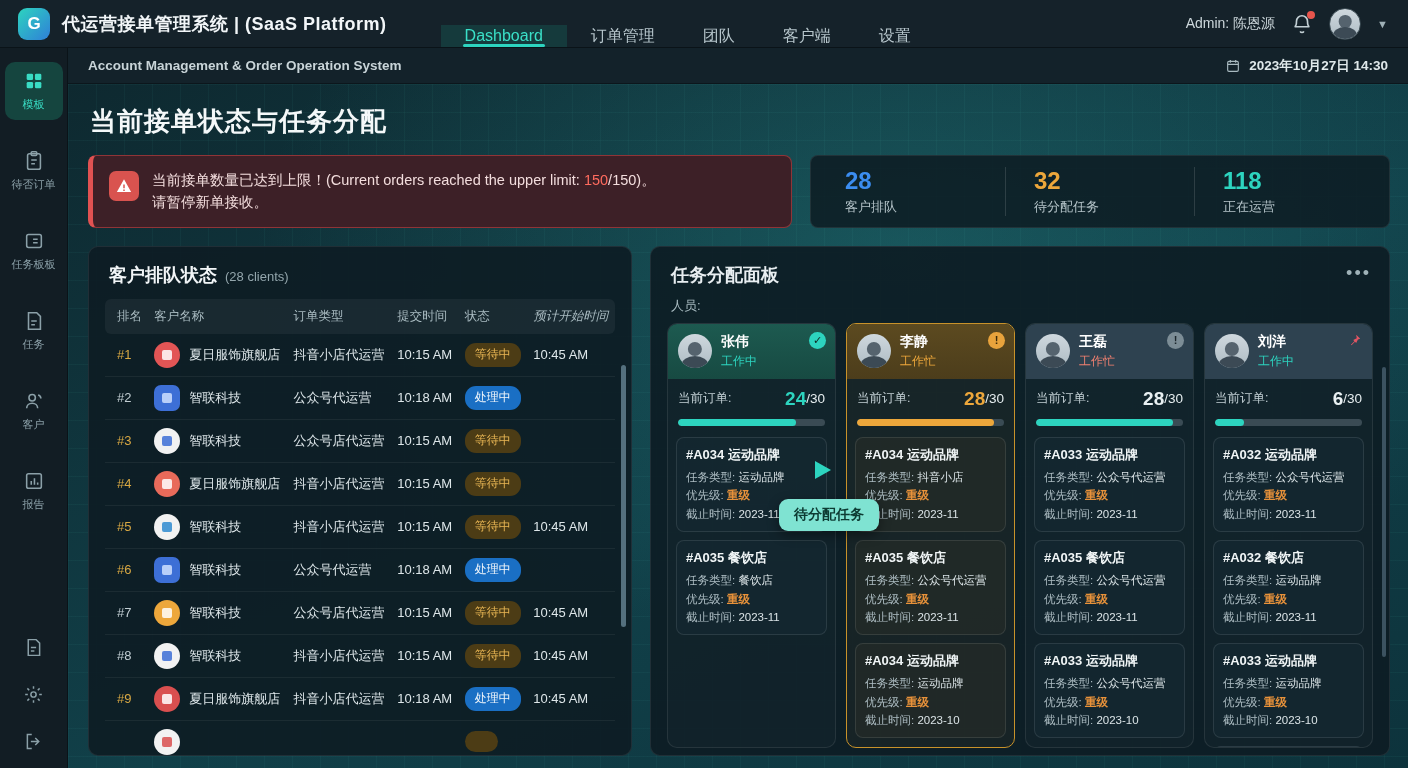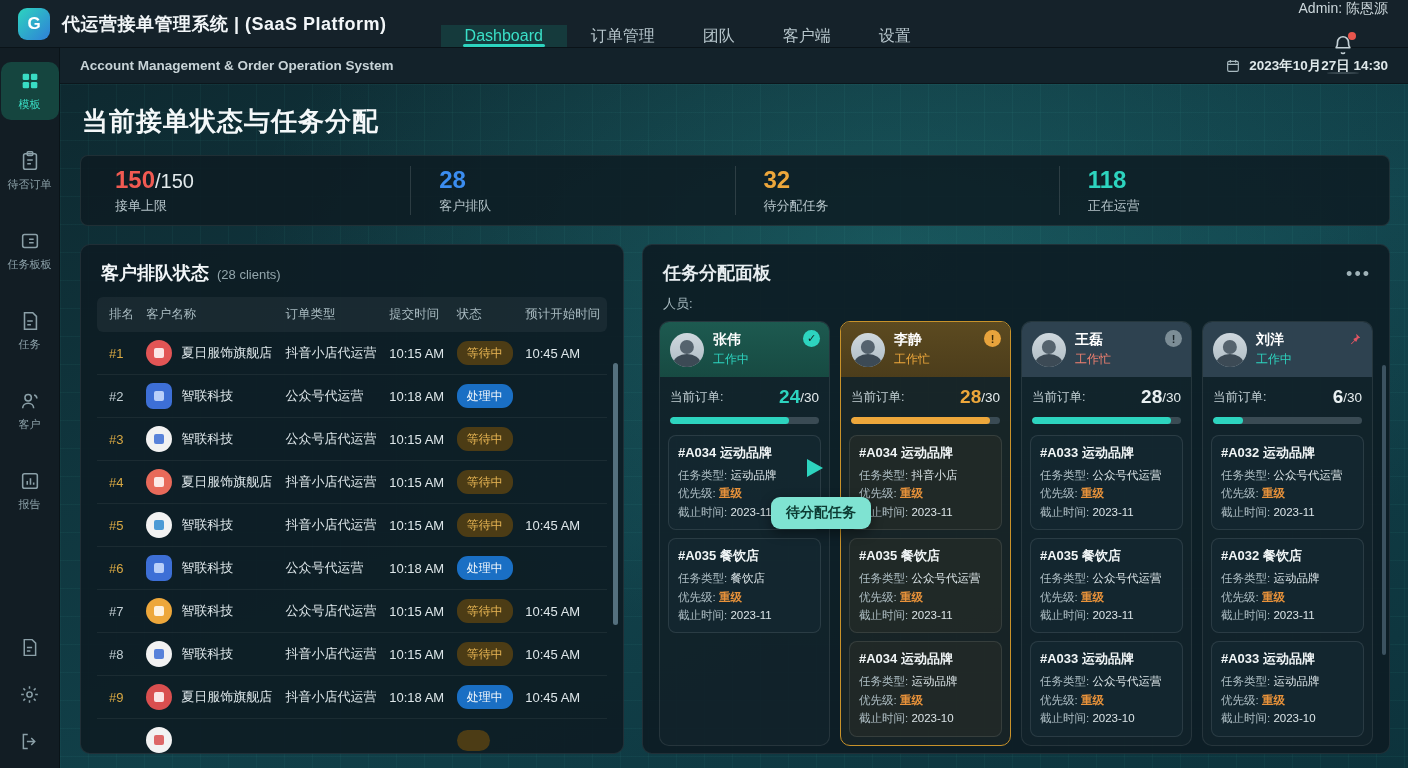--- a/index.html
+++ b/index.html
@@ -9,33 +9,33 @@
   
   .topbar { height:48px; background:#15222a; display:flex; align-items:stretch; border-bottom:1px solid #0a1318; }
   .brand { display:flex; align-items:center; gap:12px; padding:0 18px; }
   .logo { width:32px; height:32px; border-radius:9px; background:linear-gradient(135deg,#2dd4bf,#2f7fd8);
     display:flex; align-items:center; justify-content:center; font-weight:bold; font-size:17px; color:#fff; }
   .brand-title { font-size:18px; font-weight:bold; color:#f2f6f8; letter-spacing:.5px; }
   .nav { display:flex; margin-left:36px; }
   .nav-item { padding:0 24px; display:flex; align-items:center; font-size:16px; color:#b7c6cc; cursor:pointer; position:relative;margin-top:25px; }
   .nav-item.active { background:#153a3c; color:#3ae0c8; }
   .nav-item.active::after { content:""; position:absolute; left:22px; right:22px; bottom:0; height:3px; background:#2dd4bf; border-radius:2px; }
-  .top-right { margin-left:auto; display:flex; align-items:center; gap:16px; padding-right:20px;flex-direction:column; }
+  .top-right { margin-left:auto; display:flex; align-items:center; gap:16px; padding-right:20px; }
   .admin-label { font-size:14px; color:#cdd8dc; }
   .bell { position:relative; width:22px; height:22px; color:#c3d0d5; }
   .bell .dot { position:absolute; top:-2px; right:-2px; width:8px; height:8px; border-radius:50%; background:#e8554d; }
   .pavatar { border-radius:50%; background:linear-gradient(180deg,#cfd8de 0%,#aebcc4 100%); position:relative; overflow:hidden; }
   .pavatar::before { content:""; position:absolute; left:50%; top:22%; transform:translateX(-50%); width:42%; height:42%; border-radius:50%; background:#55636e; }
   .pavatar::after { content:""; position:absolute; left:50%; top:62%; transform:translateX(-50%); width:80%; height:55%; border-radius:50% 50% 0 0; background:#3c4a55; }
   .top-right .pavatar { width:32px; height:32px; border:1px solid #3a4a52; }
   .chev { color:#9fb0b6; font-size:11px; }
 
   
   .body { display:flex; height:720px; }
-  .sidebar { width:60px; background:#121d24; display:flex; flex-direction:column; align-items:center; padding:14px 0 16px; border-right:1px solid #0a1318; }
+  .sidebar { width:68px; background:#121d24; display:flex; flex-direction:column; align-items:center; padding:14px 0 16px; border-right:1px solid #0a1318; }
   .side-item { display:flex; flex-direction:column; align-items:center; gap:5px; color:#8ba0a8; font-size:11px; margin-bottom:22px; cursor:pointer; width:58px; padding:8px 0; border-radius:10px; }
   .side-item svg { width:22px; height:22px; }
   .side-item.active { background:#15453f; color:#39dcc4; }
   .side-bottom { margin-top:auto; display:flex; flex-direction:column; gap:26px; color:#8ba0a8; }
   .side-bottom svg { width:21px; height:21px; cursor:pointer; }
 
   .main { flex:1; display:flex; flex-direction:column; }
   .subheader { height:36px; background:#13222a; border-bottom:1px solid #0c161c; display:flex; align-items:center; padding:0 20px;font-weight:bold; }
   .subheader .sh-title { font-size:13.5px; color:#c8d4d8; }
   .sh-date { margin-left:auto; display:flex; align-items:center; gap:8px; font-size:13.5px; color:#dfe8ea; }
@@ -72,38 +72,38 @@
 
   
   .queue-card { flex:0 0 544px; }
   .q-title-row { display:flex; align-items:baseline; gap:8px; margin:2px 0 12px 4px; }
   .q-title { font-size:18px; font-weight:bold; color:#f2f6f8; }
   .q-sub { font-size:13px; color:#93a6ac; }
   table.queue { width:100%; border-collapse:collapse; }
   .queue th { background:rgba(255,255,255,0.05); font-size:12.5px; color:#a9bbc1; font-weight:normal;
     text-align:left; padding:9px 6px; }
   .queue th:first-child { border-radius:6px 0 0 6px; padding-left:12px; }
-  .queue th:last-child { border-radius:0 6px 6px 0; }
+  .queue th:last-child { border-radius:0 6px 6px 0;font-style:italic; }
   .queue td { padding:8px 6px; font-size:13px; color:#dde6e9; border-bottom:1px solid rgba(255,255,255,0.06); }
   .queue td:first-child { padding-left:12px; }
   .rank { font-size:12.5px; }
   .rank.gold { color:#d8a843; } .rank.plain { color:#c2ced3; }
   .client-cell { display:flex; align-items:center; gap:9px; white-space:nowrap; }
   .cav { width:26px; height:26px; flex:none; display:flex; align-items:center; justify-content:center; }
   .cav.circle { border-radius:50%; } .cav.square { border-radius:7px; }
   .cav .mark { width:10px; height:10px; border-radius:2px; opacity:.85; }
   .badge { display:inline-block; font-size:12px; padding:3.5px 10px; border-radius:11px; white-space:nowrap; }
   .badge.waiting { background:#4c3c15; color:#e9b654; }
   .badge.processing { background:#1a6fc4; color:#f2f7fb;text-align:center; }
   .qbar { position:absolute; right:5px; top:118px; width:5px; height:262px; background:#54707e; border-radius:3px; }
   .partial-row td { border-bottom:none; }
 
   
   .board-card { flex:1; }
-  .b-head { display:flex; align-items:flex-end; margin:2px 2px 10px 4px; }
+  .b-head { display:flex; align-items:flex-start; margin:2px 2px 10px 4px; }
   .b-title { font-size:18px; font-weight:bold; }
   .b-menu { margin-left:auto; color:#9fb2b8; font-size:18px; letter-spacing:2px; cursor:pointer; }
   .b-staff { font-size:13px; color:#a9bbc1; margin:4px 0 8px 4px; }
   .cols { display:flex; gap:10px; height:425px; }
   .mcol { flex:1; border:1px solid rgba(255,255,255,0.09); border-radius:10px; background:rgba(255,255,255,0.02);
     display:flex; flex-direction:column; overflow:hidden; }
   .mcol.selected { border:1.5px solid #c8922a; background:rgba(160,120,40,0.07); }
   .mhead { display:flex; align-items:center; gap:9px; padding:9px 10px; position:relative; }
   .mcol:nth-child(1) .mhead { background:linear-gradient(180deg,#1d5a50,#174a42); }
   .mcol:nth-child(2) .mhead { background:linear-gradient(180deg,#5c4a20,#4c3d1b); }
@@ -237,26 +237,33 @@
           </svg>
         <span>2023年10月27日 14:30</span>
       </span>
     </div>
 
     <div class="content">
       <div class="page-title">当前接单状态与任务分配</div>
 
       <div class="top-row">
 
+        <div class="alert">
+          <div class="alert-ic">
+            <svg viewBox="0 0 24 24" fill="#fff">
+                <path d="M12 3 2.5 20h19L12 3zm-1 7h2v5h-2v-5zm0 6.5h2v2h-2v-2z"></path>
+              </svg>
+          </div>
+          <div class="alert-text">
+            <span>当前接单数量已达到上限！(Current orders reached the upper limit: </span><span class="hl">150</span><span>/150)。</span><br>
+            <span>请暂停新单接收。</span>
+          </div>
+        </div>
 
         <div class="stats">
-          <div class="stat">
-            <div class="num"><span style="color:#f05a52">150</span><span class="suffix">/150</span></div>
-            <div class="lbl">接单上限</div>
-          </div>
           <div class="stat">
             <div class="num" style="color:#3b8df0">28</div>
             <div class="lbl">客户排队</div>
           </div>
           <div class="stat">
             <div class="num" style="color:#eda73b">32</div>
             <div class="lbl">待分配任务</div>
           </div>
           <div class="stat">
             <div class="num" style="color:#2dd4bf">118</div>

